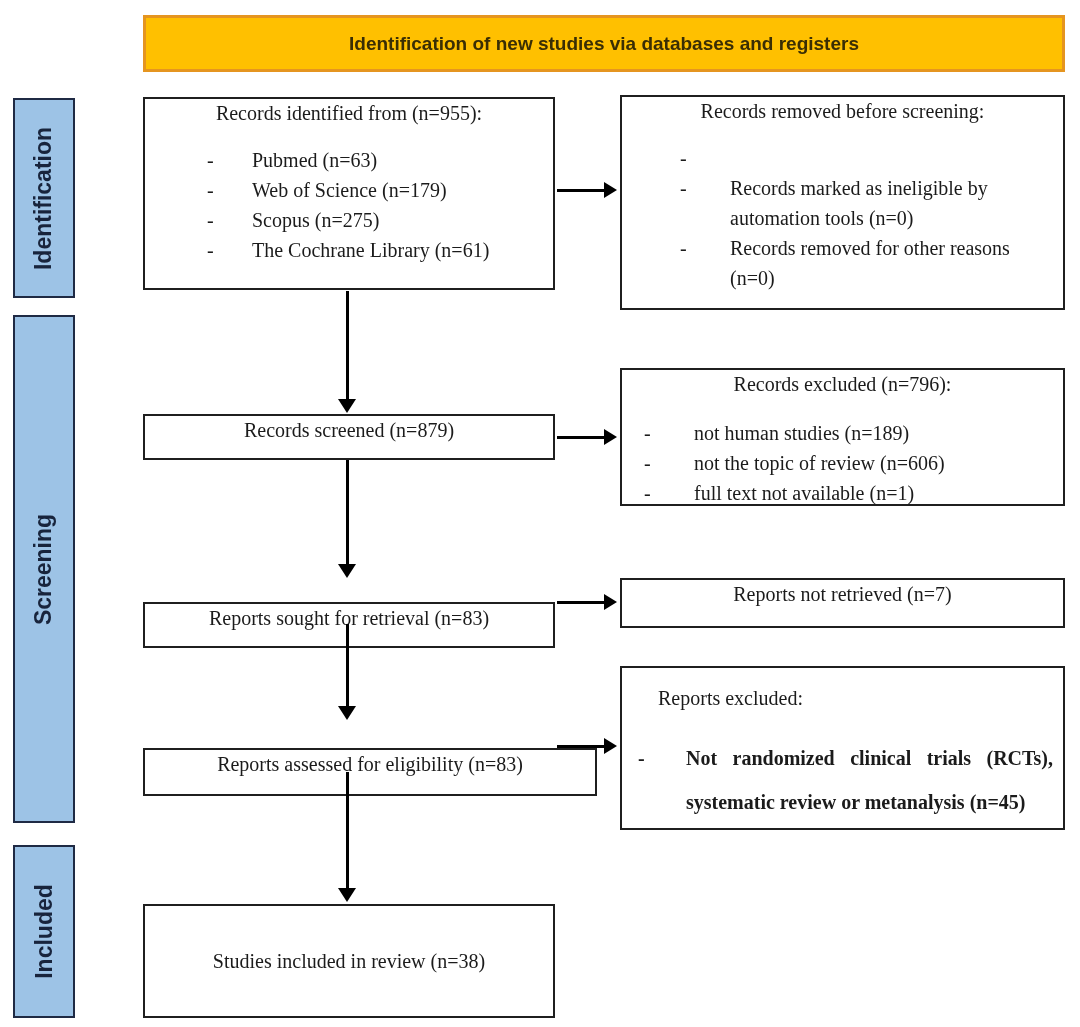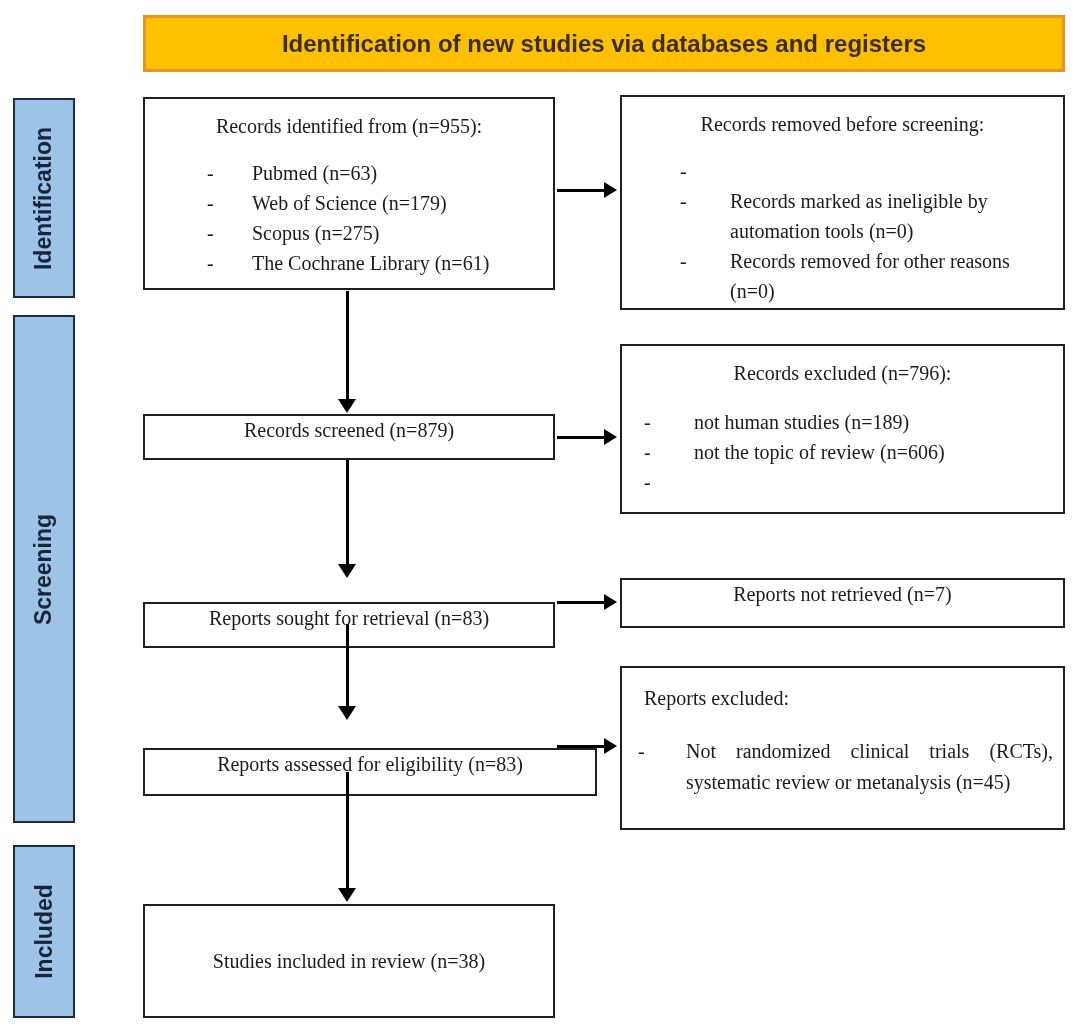--- a/index.html
+++ b/index.html
@@ -8,68 +8,68 @@
     --box-border:#1F1F1F; --box-text:#1B1B1B; --arrow:#000000;
   }
   html,body{margin:0;padding:0;background:#FFFFFF;}
   .canvas{position:relative;width:1080px;height:1027px;background:#FFFFFF;overflow:hidden;
           font-family:"Liberation Serif", serif;color:var(--box-text);}
 
   
   .banner{position:absolute;left:143px;top:15px;width:922px;height:57px;box-sizing:border-box;
           background:var(--banner-bg);border:3px solid var(--banner-border);
           display:flex;align-items:center;justify-content:center;
-          font-family:"Liberation Sans", sans-serif;font-weight:bold;font-size:24px;
+          font-family:"Liberation Sans", sans-serif;font-weight:bold;font-size:19px;
           color:var(--banner-text);}
 
   
   .side{position:absolute;left:13px;width:62px;box-sizing:border-box;
         background:var(--sidebar-bg);border:2px solid var(--sidebar-border);
         display:flex;align-items:center;justify-content:center;}
   .side span{transform:rotate(-90deg);white-space:nowrap;
         font-family:"Liberation Sans", sans-serif;font-weight:bold;font-size:23px;
         color:var(--sidebar-text);}
   .side.identification{top:98px;height:200px;}
   .side.screening{top:315px;height:508px;}
   .side.included{top:845px;height:173px;}
 
   
   .fbox{position:absolute;box-sizing:border-box;background:#FFFFFF;
         border:2px solid var(--box-border);font-size:20px;line-height:28px;}
-  .btitle{text-align:center;padding-top:13px;}
-  .btitle.left{text-align:left;padding-left:22px;padding-top:16px;}
+  .btitle{text-align:center;}
+  .btitle.left{text-align:left;padding-left:36px;padding-top:16px;}
   .blist{list-style:none;margin:18px 0 0 0;padding:0;}
   .blist li{display:flex;line-height:30px;}
   .dash{flex:0 0 auto;}
   .dash::before{content:"-";}
   .litext{flex:1 1 auto;}
 
   .box-identified{left:143px;top:97px;width:412px;height:193px;}
   .box-identified li{padding-left:62px;}
   .box-identified .dash{width:45px;}
 
   .box-removed{left:620px;top:95px;width:445px;height:215px;}
   .box-removed li{padding-left:58px;padding-right:28px;}
   .box-removed .dash{width:50px;}
 
   .box-screened{left:143px;top:414px;width:412px;height:46px;}
   .box-sought{left:143px;top:602px;width:412px;height:46px;}
   .box-assessed{left:143px;top:748px;width:454px;height:48px;}
   .single{display:flex;justify-content:center;}
 
-  .box-excluded-records{left:620px;top:344px;width:445px;height:170px;}
+  .box-excluded-records{left:620px;top:368px;width:445px;height:138px;}
   .box-excluded-records .blist{margin-top:20px;}
   .box-excluded-records li{padding-left:22px;}
   .box-excluded-records .dash{width:50px;}
 
   .box-not-retrieved{left:620px;top:578px;width:445px;height:50px;}
 
   .box-excluded-reports{left:620px;top:666px;width:445px;height:164px;}
   .box-excluded-reports .blist{margin-top:24px;}
-  .box-excluded-reports li{padding-left:16px;padding-right:10px;line-height:31px;}
+  .box-excluded-reports li{padding-left:16px;padding-right:10px;line-height:44px;font-weight:bold;}
   .box-excluded-reports .dash{width:48px;}
   .box-excluded-reports .litext{text-align:justify;}
 
   .box-included{left:143px;top:904px;width:412px;height:114px;
         display:flex;align-items:center;justify-content:center;gap:26px;text-align:center;}
 
   
   .h-arrow{position:absolute;height:16px;width:60px;left:557px;}
   .h-arrow .shaft{position:absolute;left:0;right:12px;top:6.5px;height:3px;background:var(--arrow);}
   .h-arrow .head{position:absolute;right:0;top:0;width:0;height:0;
@@ -150,20 +150,21 @@
       <li>
           <span class="dash"></span>
           <span class="litext">not human studies (n=189)</span>
         </li>
       <li>
           <span class="dash"></span>
           <span class="litext">not the topic of review (n=606)</span>
         </li>
       <li>
           <span class="dash"></span>
+          <span class="litext">full text not available (n=1)</span>
         </li>
     </ul>
   </div>
 
   <div class="fbox box-sought single">
     <span>Reports sought for retrieval (n=83)</span>
   </div>
 
   <div class="fbox box-not-retrieved single">
     <span>Reports not retrieved (n=7)</span>

